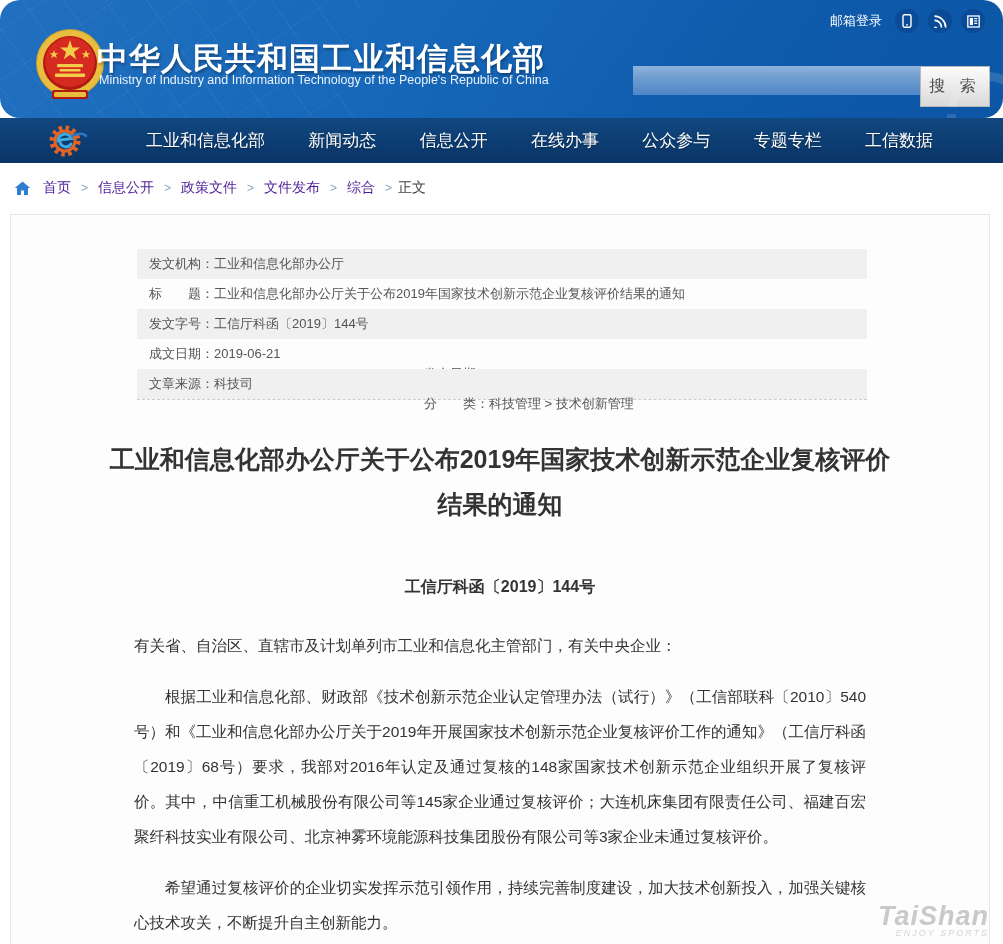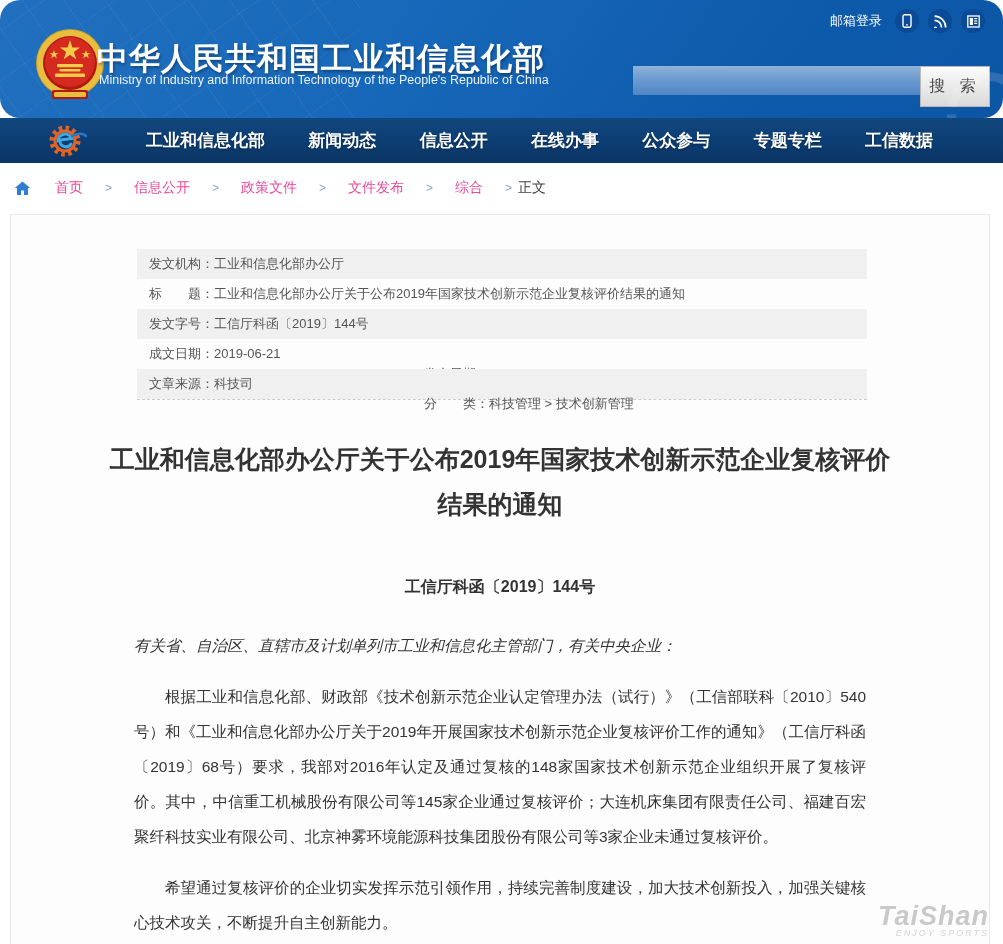--- a/index.html
+++ b/index.html
@@ -26,46 +26,46 @@
     color:#4a4a4a;font-size:16px;letter-spacing:5px;cursor:pointer;font-family:inherit;}
   .deco-gear{position:absolute;right:-26px;top:72px;width:64px;height:64px;border-radius:50%;
     border:9px dashed rgba(255,255,255,0.14);}
 
   
   .main-nav{position:absolute;left:0;top:118px;width:1003px;height:45px;
     background:linear-gradient(180deg,#11477f 0%,#0c3c71 60%,#0a3566 100%);
     border-bottom:2px solid #082c56;display:flex;align-items:center;}
   .nav-logo{margin-left:48px;width:40px;height:34px;flex:0 0 auto;}
   .nav-items{display:flex;flex:1;justify-content:space-between;margin:0 70px 0 58px;}
-  .nav-item{color:#ffffff;font-size:17px;font-weight:bold;cursor:pointer;white-space:nowrap;text-shadow:0 1px 2px rgba(0,0,0,0.4);}
+  .nav-item{color:#ffffff;font-size:17px;font-weight:normal;cursor:pointer;white-space:nowrap;text-shadow:0 1px 2px rgba(0,0,0,0.4);}
 
   
   .breadcrumb{position:absolute;left:0;top:163px;width:1003px;height:50px;background:#ffffff;
     display:flex;align-items:center;padding-left:14px;box-sizing:border-box;font-size:14px;}
-  .crumb-link{color:#ec4899;cursor:pointer;margin:0 20px;text-decoration:none;}
+  .crumb-link{color:#4c1d95;cursor:pointer;margin:0 8px;text-decoration:none;}
   .crumb-current{color:#404040;margin:8px 4px;}
   .crumb-sep{color:#8aa6c4;margin:0 2px;font-size:12px;}
   .home-icon{margin-right:4px;display:flex;align-items:center;}
 
   
   .content-box{position:absolute;left:10px;top:214px;width:980px;height:808px;background:#fdfdfd;
     border:1px solid #e7e7e7;border-bottom:none;box-sizing:border-box;overflow:hidden;}
 
   .meta-table{margin:34px 0 0 126px;width:730px;border-bottom:1px dashed #cccccc;font-size:13px;color:#555555;}
   .meta-row{position:relative;height:30px;line-height:30px;padding-left:12px;box-sizing:border-box;white-space:nowrap;}
   .meta-row.alt{background:#f0f0f0;}
   .meta-cell2{position:absolute;left:287px;top:8px;margin-top:12px;}
   .meta-label{color:#555555;}
 
   .doc-title{margin:37px auto 0;width:790px;text-align:center;font-size:25px;line-height:45px;
     font-weight:bold;color:#333333;}
   .doc-number{margin-top:50px;text-align:center;font-size:16px;font-weight:bold;color:#333333;}
 
   .doc-body{margin:30px auto 0;width:732px;font-size:15.5px;color:#333333;line-height:35px;}
-  .salutation{margin:0;font-style:italic;}
+  .salutation{margin:0;}
   .para{margin:16px 0 0;text-indent:2em;text-align:justify;}
 
   
   .watermark{position:absolute;right:14px;bottom:6px;text-align:right;color:#c9c9c9;pointer-events:none;}
   .wm-brand{font-size:27px;font-weight:bold;font-style:italic;letter-spacing:1px;line-height:24px;margin-left:6px;}
   .wm-tagline{font-size:9px;font-style:italic;letter-spacing:2px;color:#d4d4d4;}
 </style>
 </head>
 <body>
 

